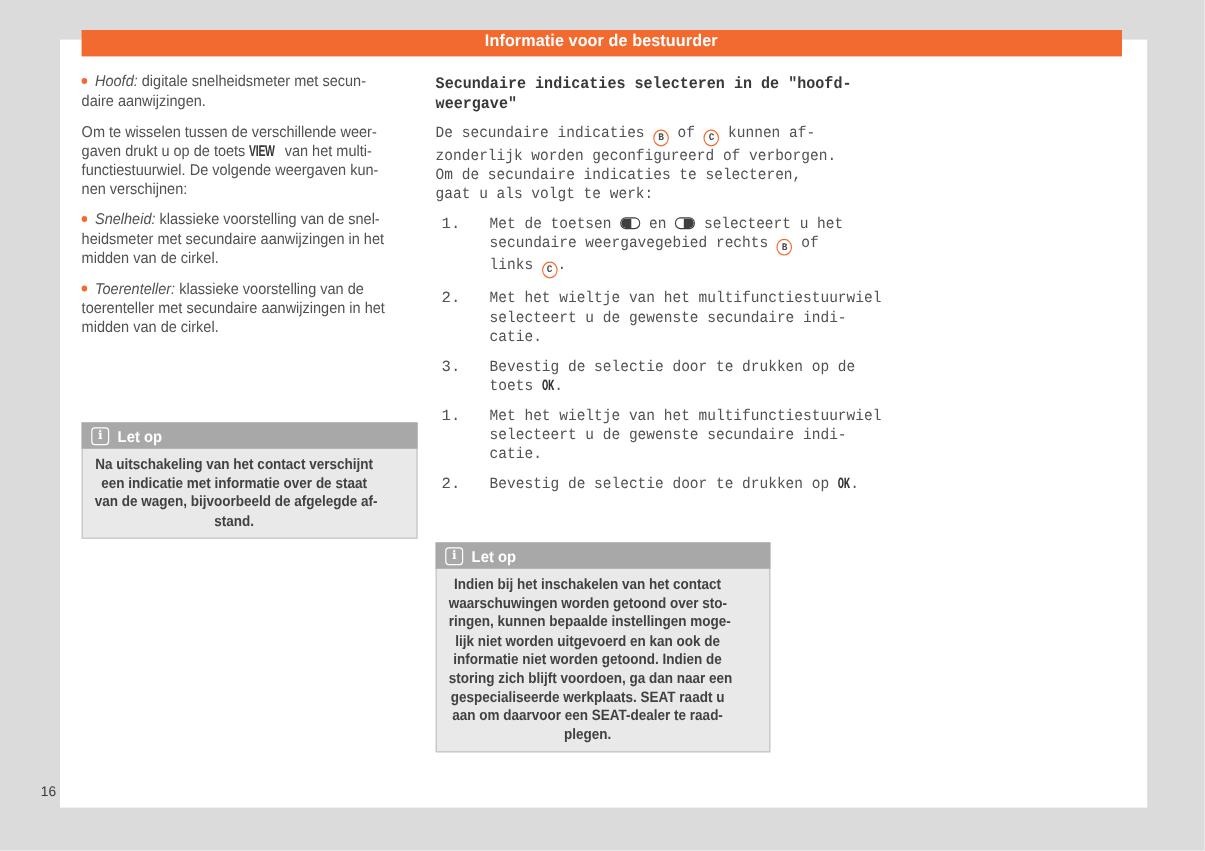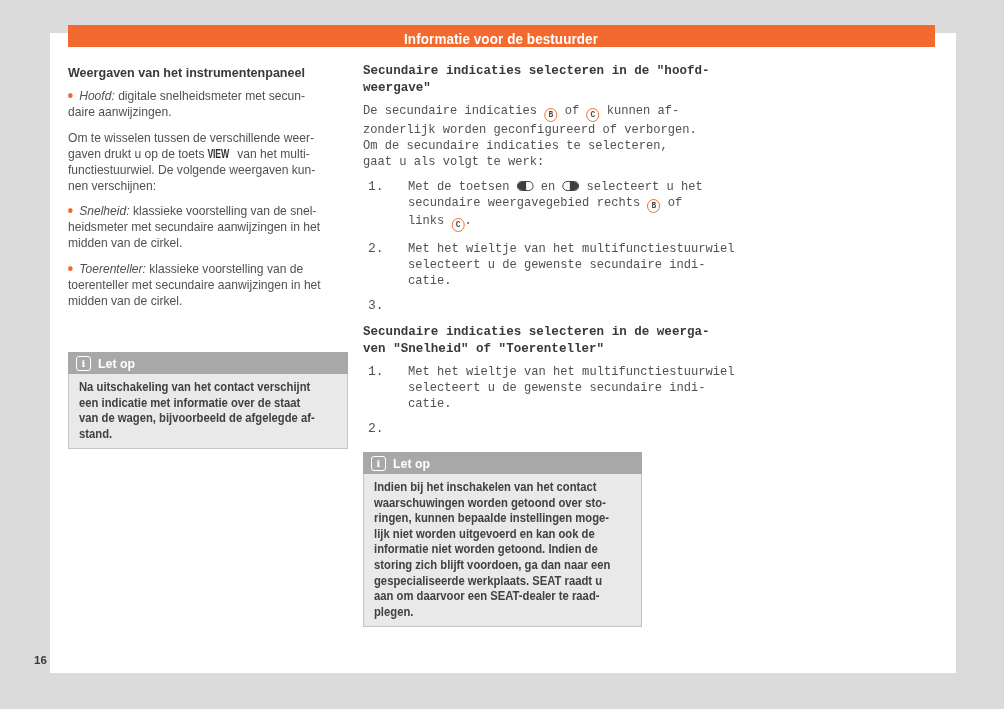--- a/index.html
+++ b/index.html
@@ -1,20 +1,20 @@
 <!DOCTYPE html>
 <html><head>
 <meta charset="utf-8">
 <style>
   html,body{margin:0;padding:0;}
   body{font-family:"Liberation Sans",sans-serif;}
   .screen{position:relative;width:1004px;height:709px;background:#DBDBDB;overflow:hidden;}
   .paper{position:absolute;left:50px;top:33px;width:906px;height:640px;background:#FFFFFF;}
   .header-bar{position:absolute;left:68px;top:25px;width:867px;height:22px;background:#F26A2F;
-    display:flex;align-items:flex-end;justify-content:center;}
+    display:flex;align-items:flex-start;justify-content:center;}
   .header-bar .title{color:#FFFFFF;font-weight:bold;font-size:14px;letter-spacing:.1px;
     display:inline-block;transform:scaleX(.96);}
   .col{position:absolute;width:284px;}
   #col-left{left:68px;top:60px;}
   #col-right{left:363px;top:58px;font-family:Liberation Mono, monospace;}
   .line{white-space:nowrap;transform:scaleX(.93);transform-origin:0 50%;
     font-size:13px;line-height:16px;color:#515153;}
   .h-line{font-size:13.5px;line-height:17px;font-weight:bold;color:#39393B;}
   .block{margin:0 0 10px 0;}
   .block.heading{margin:4px 0 7px 0;}
@@ -38,39 +38,36 @@
   .note{position:absolute;border:1px solid #C4C4C4;background:#E9E9E9;}
   #note-1{left:68px;top:352px;width:278px;}
   #note-2{left:363px;top:452px;width:277px;}
   .note-header{height:22px;background:#A8A8A8;display:flex;align-items:center;
     padding-left:8px;margin:-1px;position:relative;}
   .note-title{color:#FFFFFF;font-weight:bold;font-size:13px;margin-left:7px;
     display:inline-block;transform:scaleX(.95);transform-origin:0 50%;}
   .info-icon{display:inline-flex;width:13px;height:13px;border:1.7px solid #FFFFFF;border-radius:3px;
     align-items:center;justify-content:center;color:#FFFFFF;font-weight:bold;font-size:10px;
     font-family:"DejaVu Serif",serif;}
-  .note-body{padding:7px 10px 6px 10px;}
+  .note-body{padding:7px 10px 6px 10px;text-align:center;}
   .note-line{white-space:nowrap;transform:scaleX(.9);transform-origin:0 50%;
     font-size:12.5px;line-height:15.6px;font-weight:bold;color:#414143;}
-  .page-number{position:absolute;left:34px;top:654px;font-size:11.5px;font-weight:bold;color:#39393B;}
+  .page-number{position:absolute;left:34px;top:654px;font-size:11.5px;font-weight:normal;color:#39393B;}
 </style>
 </head>
 <body>
 
 <div class="screen">
   <div class="paper"></div>
 
   <div class="header-bar">
     <span class="title">Informatie voor de bestuurder</span>
   </div>
 
   <div class="col" id="col-left">
-      <div class="block heading">
-        <div class="line h-line"><span>Weergaven van het instrumentenpaneel</span></div>
-      </div>
       <div class="block bullet">
         <div class="line"><span class="bullet-dot"></span><span class="italic">Hoofd:</span><span> digitale snelheidsmeter met secun-</span></div>
         <div class="line"><span>daire aanwijzingen.</span></div>
       </div>
       <div class="block para">
         <div class="line"><span>Om te wisselen tussen de verschillende weer-</span></div>
         <div class="line"><span>gaven drukt u op de toets </span><span class="keycap">VIEW</span><span> van het multi-</span></div>
         <div class="line"><span>functiestuurwiel. De volgende weergaven kun-</span></div>
         <div class="line"><span>nen verschijnen:</span></div>
       </div>
@@ -107,35 +104,38 @@
       <div class="block olitem">
         <span class="olnum">2.</span>
         <div class="ol-lines">
           <div class="line"><span>Met het wieltje van het multifunctiestuurwiel</span></div>
           <div class="line"><span>selecteert u de gewenste secundaire indi-</span></div>
           <div class="line"><span>catie.</span></div>
         </div>
       </div>
       <div class="block olitem">
         <span class="olnum">3.</span>
-      </div>
-      <div class="block heading">
-        <div class="line h-line"><span>Secundaire indicaties selecteren in de weerga-</span></div>
-        <div class="line h-line"><span>ven "Snelheid" of "Toerenteller"</span></div>
+        <div class="ol-lines">
+          <div class="line"><span>Bevestig de selectie door te drukken op de</span></div>
+          <div class="line"><span>toets </span><span class="keycap">OK</span><span>.</span></div>
+        </div>
       </div>
       <div class="block olitem">
         <span class="olnum">1.</span>
         <div class="ol-lines">
           <div class="line"><span>Met het wieltje van het multifunctiestuurwiel</span></div>
           <div class="line"><span>selecteert u de gewenste secundaire indi-</span></div>
           <div class="line"><span>catie.</span></div>
         </div>
       </div>
       <div class="block olitem">
         <span class="olnum">2.</span>
+        <div class="ol-lines">
+          <div class="line"><span>Bevestig de selectie door te drukken op </span><span class="keycap">OK</span><span>.</span></div>
+        </div>
       </div>
     </div>
 
   <div class="note" id="note-1">
     <div class="note-header">
       <span class="info-icon">i</span>
       <span class="note-title">Let op</span>
     </div>
     <div class="note-body">
         <div class="note-line">Na uitschakeling van het contact verschijnt</div>

